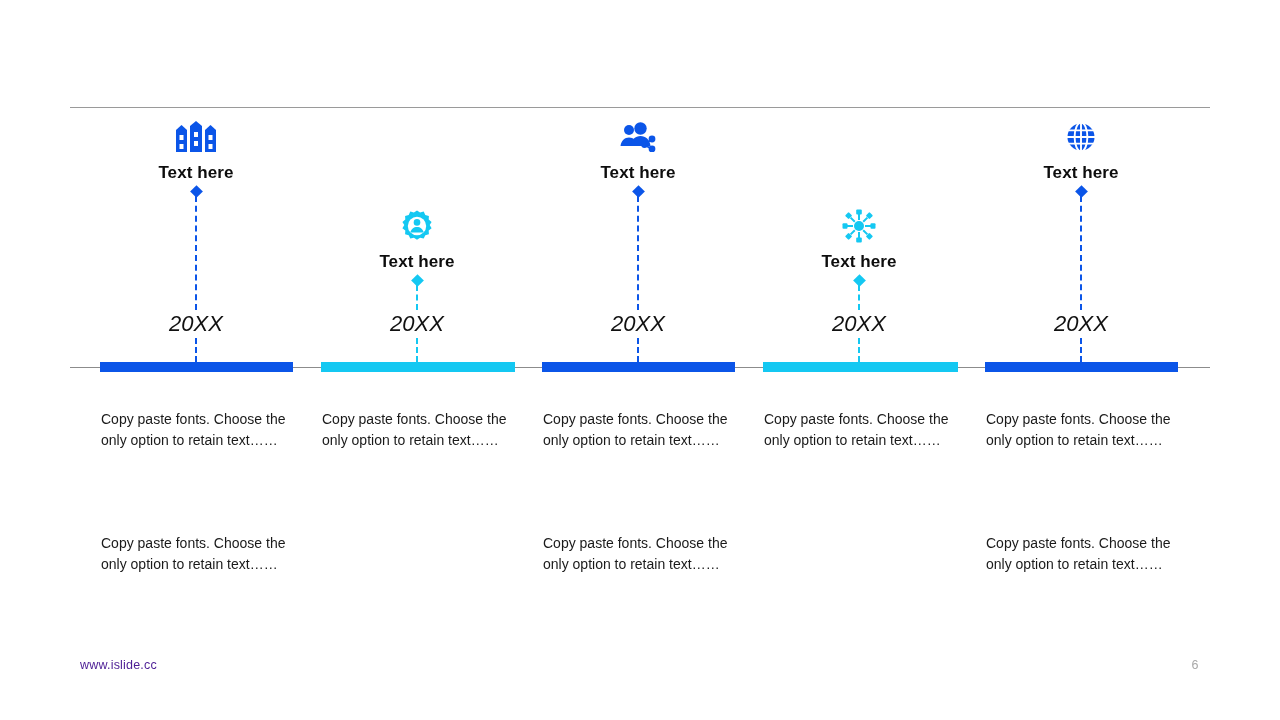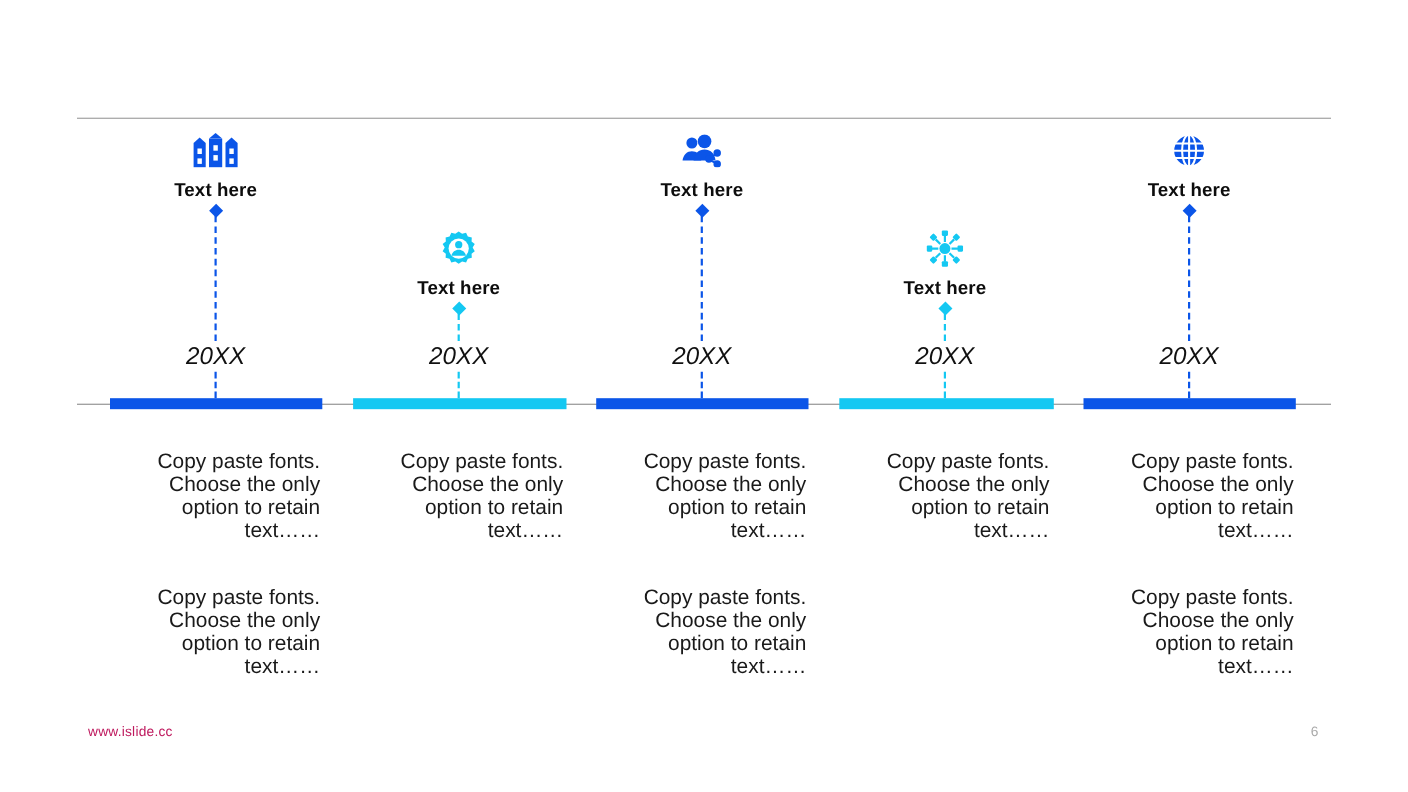--- a/index.html
+++ b/index.html
@@ -59,28 +59,28 @@
 
   .bar {
     position:absolute;
     height:10px;
     top:362px;
   }
 
   .para {
     position:absolute;
     width:190px; left:15px;
-    text-align:right;
-    font-size:19px; line-height:21px; color:#1a1a1a;
+    text-align:left;
+    font-size:14px; line-height:21px; color:#1a1a1a;
   }
 
   
   .footer-url {
     position:absolute; left:80px; top:658px;
-    font-size:12.5px; color:#be185d; letter-spacing:0.2px;
+    font-size:12.5px; color:#4c1d95; letter-spacing:0.2px;
   }
   .footer-page {
     position:absolute; left:1180px; top:658px;
     width:30px; text-align:center;
     font-size:12.5px; color:#a8a8a8;
   }
 </style>
 </head>
 <body>
 

